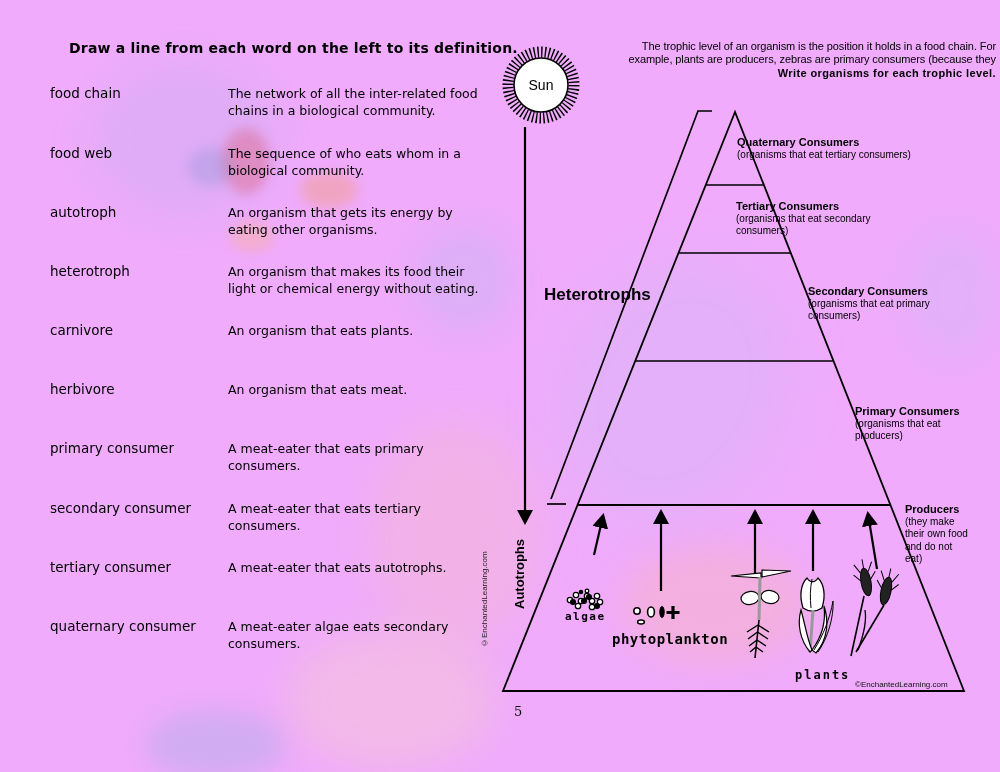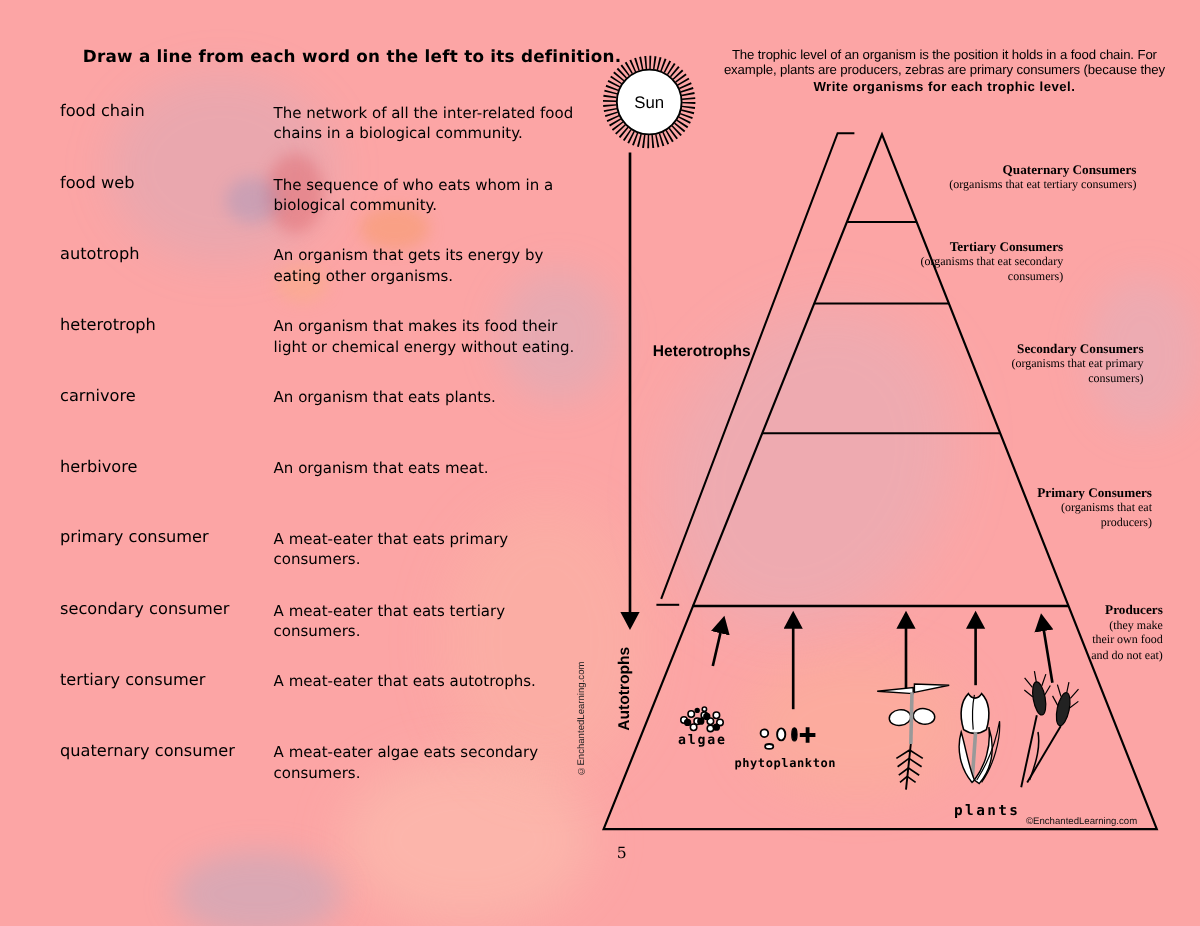--- a/index.html
+++ b/index.html
@@ -1,46 +1,46 @@
 <!DOCTYPE html>
 <html><head>
 <meta charset="utf-8">
 <style>
   html,body{margin:0;padding:0;background:#888;}
   #page{
-    position:relative;width:1000px;height:772px;background:#fca5a5;
+    position:relative;width:1000px;height:772px;background:#f0abfc;
     font-family:"DejaVu Sans",sans-serif;color:#000;overflow:hidden;
   }
   .abs{position:absolute;}
   
   .blob{position:absolute;border-radius:50%;pointer-events:none;z-index:0;} .z2{position:absolute;z-index:2;}
 
   
   .title{left:69px;top:40px;font-size:14px;font-weight:bold;letter-spacing:.2px;white-space:nowrap;}
   .pair{left:50px;width:470px;}
   .term{position:absolute;left:0;top:0;font-size:13.5px;white-space:nowrap;}
   .def{position:absolute;left:178px;top:0;width:258px;font-size:12.5px;line-height:17px;}
 
   
-  .intro{left:578px;top:40px;width:418px;text-align:center;
+  .intro{left:578px;top:40px;width:418px;text-align:right;
          font-family:"Liberation Sans",sans-serif;font-size:11px;line-height:13.4px;letter-spacing:-.1px;}
   .intro .bold{font-weight:bold;letter-spacing:.4px;}
-  .lvl{position:absolute;text-align:right;font-family:Liberation Serif, serif;z-index:2;}
+  .lvl{position:absolute;text-align:left;font-family:Liberation Sans, sans-serif;z-index:2;}
   .lvl .nm{font-weight:bold;font-size:11px;line-height:12.5px;}
   .lvl .ds{font-size:10px;line-height:12.5px;}
-  .hetero{left:544px;top:285px;font-family:"Liberation Sans",sans-serif;font-weight:bold;font-size:13px;}
+  .hetero{left:544px;top:285px;font-family:"Liberation Sans",sans-serif;font-weight:bold;font-size:17px;}
   .vtext{writing-mode:vertical-rl;transform:rotate(180deg);}
   .autotrophs{left:512px;top:527px;height:82px;width:16px;
       font-family:"Liberation Sans",sans-serif;font-weight:bold;font-size:13px;}
   .wm-left{left:480px;top:550px;height:97px;width:12px;font-family:"Liberation Sans",sans-serif;
       font-size:8px;color:#222;}
   .wm-pyr{left:855px;top:680px;font-family:"Liberation Sans",sans-serif;font-size:8px;color:#111;}
   .orglabel{position:absolute;z-index:2;font-family:"DejaVu Sans Mono",monospace;font-weight:bold;}
   .lab-algae{left:565px;top:610px;font-size:11px;letter-spacing:1.5px;}
-  .lab-phyto{left:612px;top:631px;font-size:10px;letter-spacing:.5px;}
+  .lab-phyto{left:612px;top:631px;font-size:14px;letter-spacing:.5px;}
   .lab-plants{left:795px;top:668px;font-size:12px;letter-spacing:2px;}
   .pagenum{left:514px;top:704px;font-family:"DejaVu Serif",serif;font-size:13px;}
   svg{display:block;}
   .overlay{position:absolute;left:0;top:0;z-index:1;pointer-events:none;}
   .sun{left:495px;top:39px;z-index:2;}
 </style>
 </head>
 <body>
 
 <div id="page">

